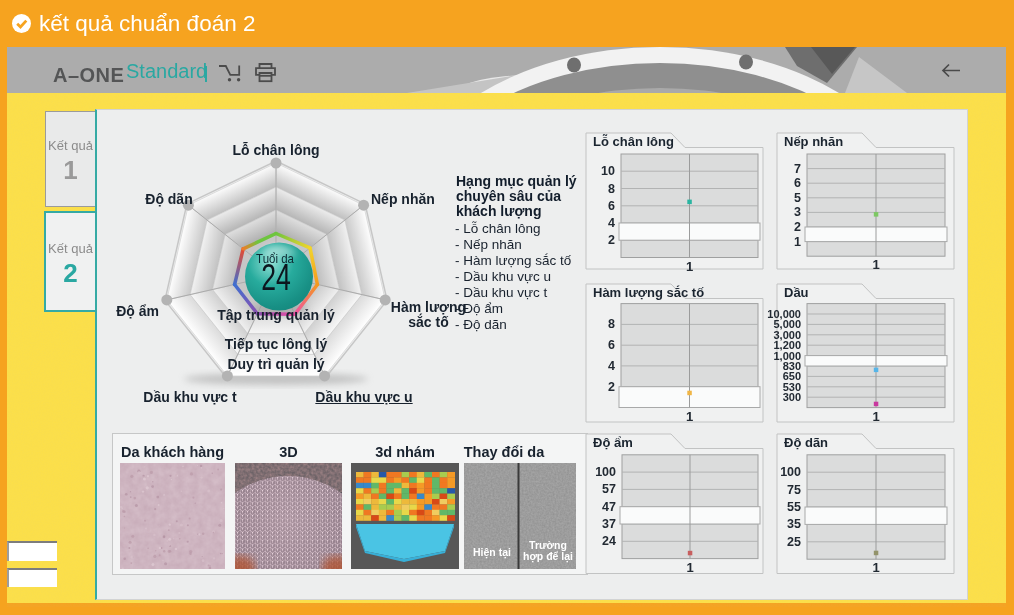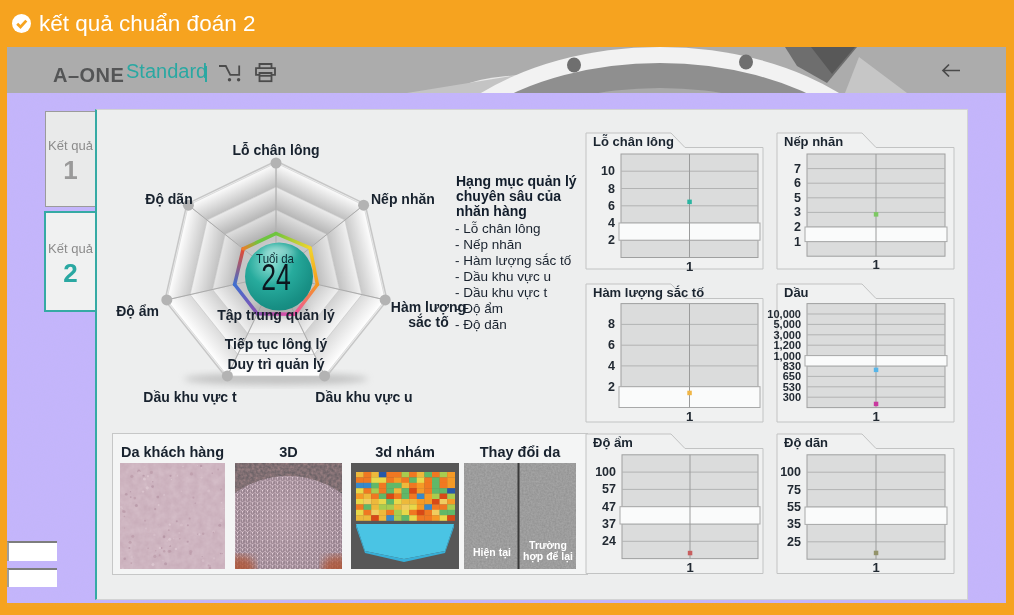--- a/index.html
+++ b/index.html
@@ -1,17 +1,17 @@
 <!DOCTYPE html>
 <html><head><meta charset="utf-8">
 <style>
 * { margin:0; padding:0; box-sizing:border-box; }
 html,body { width:1014px; height:615px; overflow:hidden; background:#f6a31f;
   font-family:"Liberation Sans", sans-serif; }
-#page { position:absolute; left:7px; top:47px; width:999px; height:556px; background:#c4b5fd; }
+#page { position:absolute; left:7px; top:47px; width:999px; height:556px; background:#fde047; }
 .abs { position:absolute; }
 .radlab { font-size:14px; font-weight:bold; color:#18222e; }
 .strip-t { font-size:14.5px; font-weight:bold; color:#18222e; text-align:center; white-space:nowrap; }
 </style></head>
 <body>
 <div class="abs" style="left:12px;top:14px;width:19px;height:19px;background:#fff;border-radius:50%;"></div>
 <svg class="abs" style="left:12px;top:14px" width="19" height="19">
     <path d="M5.2 9.8 L8.5 13 L14.3 6.6" fill="none" stroke="#f6a31f" stroke-width="2.8"></path>
   </svg>
 <div class="abs" style="left:39px;top:11px;font-size:22.5px;color:#fff;">kết quả chuẩn đoán 2</div>
@@ -248,36 +248,36 @@
       <line x1="227.6" y1="237.5" x2="236.2" y2="201.8" stroke="url(#eg5)" stroke-width="3.5" stroke-linecap="round"></line>
       <line x1="236.2" y1="201.8" x2="269.0" y2="186.5" stroke="url(#eg6)" stroke-width="3.5" stroke-linecap="round"></line>
       <circle cx="272" cy="229.5" r="34" fill="url(#sph)"></circle>
       <ellipse cx="272" cy="206.5" rx="17" ry="7.5" fill="url(#glos)" opacity="0.8" filter="url(#shblur)"></ellipse>
     </svg>
   <div class="abs radlab" style="left:209px;top:95px;width:120px;text-align:center;">Lỗ chân lông</div>
   <div class="abs radlab" style="left:364px;top:144px;">Nếp nhăn</div>
   <div class="abs radlab" style="left:127px;top:144px;width:70px;text-align:center;">Độ dãn</div>
   <div class="abs radlab" style="left:94px;top:256px;width:58px;text-align:right;">Độ ẩm</div>
   <div class="abs radlab" style="left:374px;top:253px;width:95px;text-align:center;line-height:15px;">Hàm lượng sắc tố</div>
-  <div class="abs radlab" style="left:307px;top:342px;width:100px;text-align:center;">Dầu khu vực u</div>
+  <div class="abs radlab" style="left:307px;top:342px;width:100px;text-align:center;text-decoration:underline;">Dầu khu vực u</div>
   <div class="abs radlab" style="left:133px;top:342px;width:100px;text-align:center;">Dầu khu vực t</div>
   <div class="abs" style="left:238px;top:204px;width:60px;text-align:center;font-size:13.5px;color:#0d2a33;transform:scaleX(0.85);">Tuổi da</div>
   <div class="abs" style="left:239px;top:214px;width:60px;text-align:center;font-size:37px;font-weight:normal;color:#0c161e;line-height:34px;transform:scaleX(0.72);">24</div>
   <div class="abs radlab" style="left:209px;top:260px;width:120px;text-align:center;">Tập trung quản lý</div>
   <div class="abs radlab" style="left:209px;top:289px;width:120px;text-align:center;">Tiếp tục lông lý</div>
   <div class="abs radlab" style="left:209px;top:309px;width:120px;text-align:center;">Duy trì quản lý</div>
 
-  <div class="abs" style="left:449px;top:127px;width:126px;font-size:14px;font-weight:bold;color:#121d2b;line-height:15px;">Hạng mục quản lý chuyên sâu của nhăn hàng</div>
+  <div class="abs" style="left:449px;top:127px;width:126px;font-size:14px;font-weight:bold;color:#121d2b;line-height:15px;">Hạng mục quản lý chuyên sâu của khách lượng</div>
   <div class="abs" style="left:448px;top:174px;font-size:13.5px;color:#19222e;line-height:16px;">- Lỗ chân lông<br>- Nếp nhăn<br>- Hàm lượng sắc tố<br>- Dầu khu vực u<br>- Dầu khu vực t<br>- Độ ẩm<br>- Độ dãn</div>
 
   <div class="abs" style="left:105px;top:386px;width:476px;height:142px;background:#f4f5f5;border:1px solid #c6c7c7;"></div>
   <div class="abs strip-t" style="left:113px;top:397px;width:105px;">Da khách hàng</div>
   <div class="abs strip-t" style="left:228px;top:397px;width:107px;">3D</div>
   <div class="abs strip-t" style="left:344px;top:397px;width:108px;">3d nhám</div>
-  <div class="abs strip-t" style="left:457px;top:397px;width:112px;">Thay đổi da</div>
+  <div class="abs strip-t" style="left:441px;top:397px;width:112px;">Thay đổi da</div>
 
   <svg class="abs" style="left:113px;top:416px" width="105" height="106">
     <defs>
         <filter id="skinf" x="0" y="0" width="100%" height="100%">
           <feTurbulence type="fractalNoise" baseFrequency="0.14" numOctaves="3" seed="4"></feTurbulence>
     <feColorMatrix type="matrix" values="0 0 0 0 0.82  0 0 0 0 0.70  0 0 0 0 0.75  0 0 0 0.45 0"></feColorMatrix>
         </filter>
       </defs>
     <rect width="105" height="106" fill="#c6aab7"></rect>
     <rect width="105" height="106" filter="url(#skinf)"></rect>

